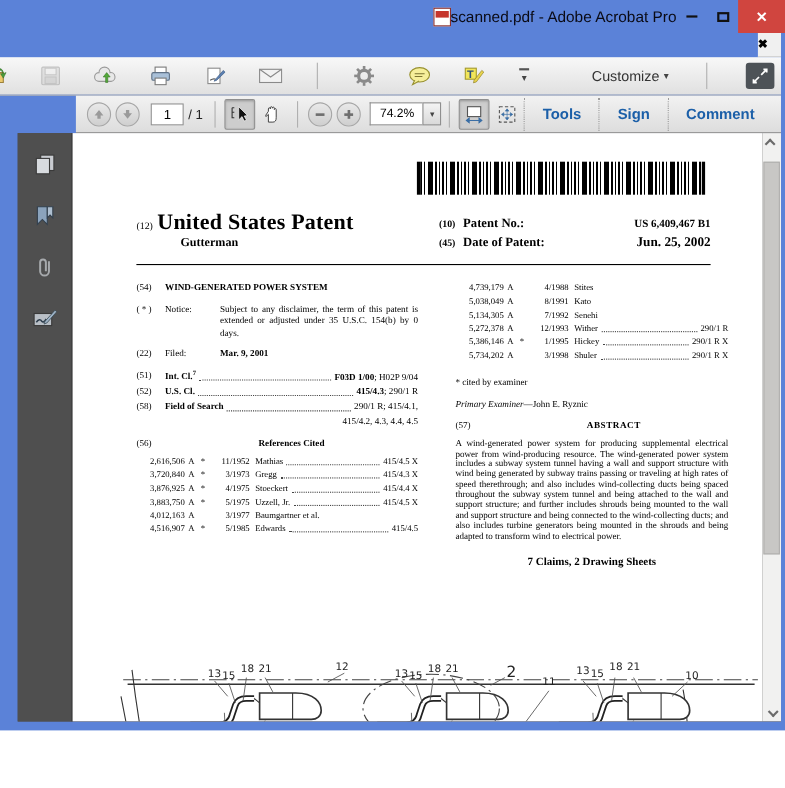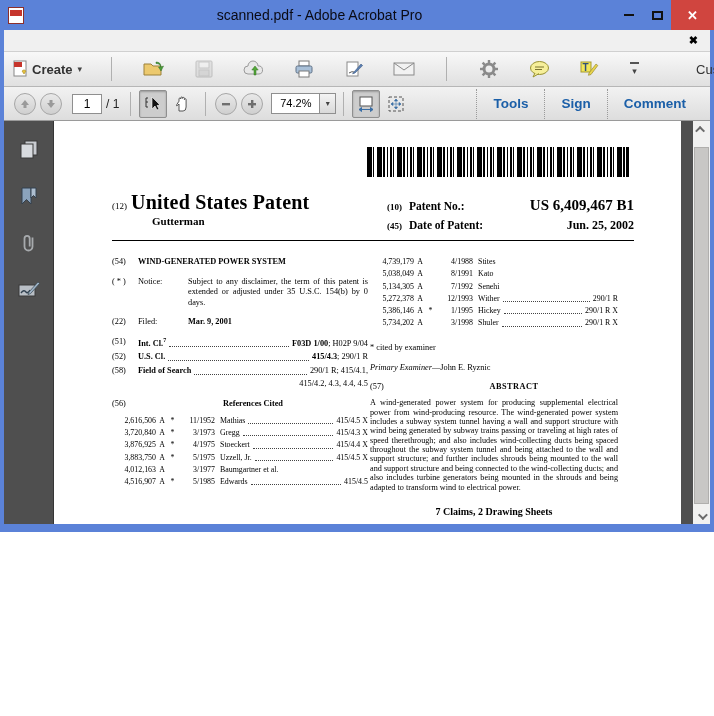--- a/index.html
+++ b/index.html
@@ -1,18 +1,18 @@
 <!DOCTYPE html>
 <html><head>
 <meta charset="utf-8">
 <style>
   * { box-sizing: border-box; }
   html,body { margin:0; padding:0; width:714px; height:716px; overflow:hidden;
               font-family:"Liberation Sans", sans-serif; }
-  .window { width:714px; height:532px; background:#5b82d8; display:flex; flex-direction:column; padding-bottom:8px; }
+  .window { width:714px; height:664px; background:#5b82d8; display:flex; flex-direction:column; padding-bottom:8px;align-items:flex-end; }
 
   
   .titlebar { height:30px; flex:none; display:flex; align-items:center; color:#0a0a14; }
   .tb-icon { width:16px; height:17px; margin-left:8px; position:relative; background:#fff; border:1px solid #8c2f2b; }
   .tb-icon:before { content:""; position:absolute; left:1px; top:2px; width:12px; height:6px; background:#c6352c; }
   .tb-title { flex:1; text-align:center; font-size:14px; }
   .winbtn { width:28px; height:30px; display:flex; align-items:center; justify-content:center; color:#111; }
   .btn-min .g { width:10px; height:2px; background:#111; }
   .btn-max .g { width:11px; height:9px; border:2px solid #111; }
   .btn-close { width:43px; background:#d0453f; color:#fff; font-size:13px; font-weight:bold; }
@@ -65,26 +65,26 @@
   .barcode { height:30px; background:repeating-linear-gradient(90deg,#000 0,#000 2px,#fff 2px,#fff 3px,#000 3px,#000 4px,#fff 4px,#fff 7px,#000 7px,#000 12px,#fff 12px,#fff 13px,#000 13px,#000 15px,#fff 15px,#fff 17px,#000 17px,#000 18px,#fff 18px,#fff 20px); border-left:3px solid #000; border-right:3px solid #000; }
   .barcode-num { font-size:9px; letter-spacing:.5px; margin-top:1px; }
   .hdr-left { position:absolute; left:58px; top:70px; }
   .hdr-num { font-size:9px; }
   .hdr-title { font-size:20px; font-weight:bold; letter-spacing:.2px; }
   .hdr-author { font-size:11px; font-weight:bold; margin:1px 0 0 40px; }
   .hdr-right { position:absolute; left:333px; top:76px; width:247px; font-weight:bold; }
   .hdr-row { display:flex; align-items:baseline; margin-bottom:4px; }
   .hdr-row .n { font-size:9px; width:22px; }
   .hdr-row .l { font-size:11.5px; }
-  .hdr-row .v { flex:1; text-align:right; font-size:15px; }
+  .hdr-row .v { flex:1; text-align:right; font-size:10px; }
   .hdr-row .v2 { flex:1; text-align:right; font-size:12px; }
   .rule { position:absolute; left:58px; top:119px; width:522px; border-top:1.5px solid #000; }
 
   .col-left  { position:absolute; left:58px;  top:136px; width:256px; font-size:8.3px; line-height:1.28; }
-  .col-right { position:absolute; left:316px; top:136px; width:248px; font-size:8.3px; line-height:1.28; }
+  .col-right { position:absolute; left:348px; top:136px; width:248px; font-size:8.3px; line-height:1.28; }
   .brow { display:flex; margin-bottom:9px; }
   .btag { width:26px; flex:none; }
   .blabel { width:50px; flex:none; }
   .bval { flex:1; }
   .bval.just { text-align:justify; }
   .bold { font-weight:bold; }
   .dotline { display:flex; align-items:flex-end; flex:1; }
   .leader { flex:1; border-bottom:1px dotted #444; margin:0 3px 2px 3px; min-width:8px; }
   .rt { text-align:right; }
   .center { text-align:center; }

